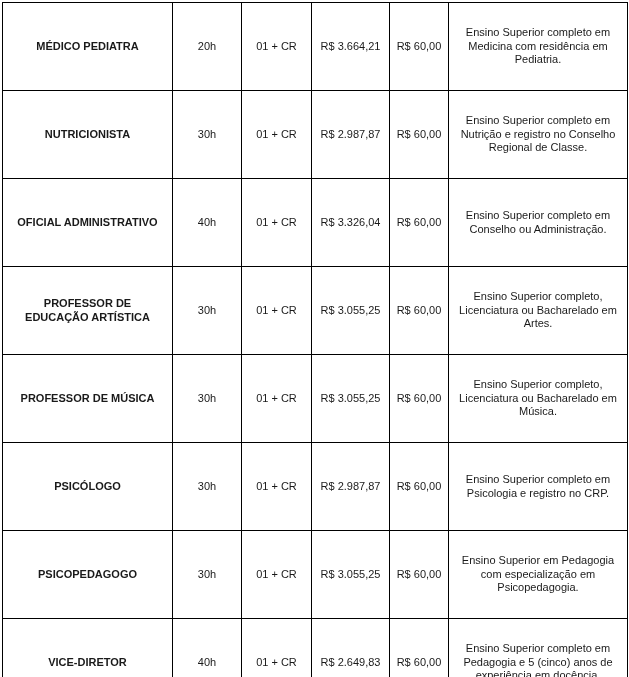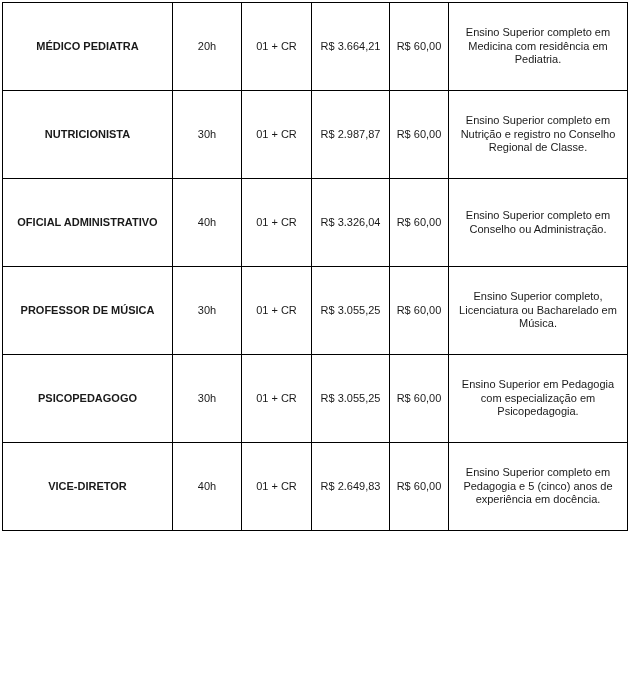--- a/index.html
+++ b/index.html
@@ -89,33 +89,49 @@
 
   <tr>
     <td class="c0">OFICIAL ADMINISTRATIVO</td>
     <td class="c1">40h</td>
     <td class="c2">01 + CR</td>
     <td class="c3">R$ 3.326,04</td>
     <td class="c4">R$ 60,00</td>
     <td class="c5">Ensino Superior completo em Conselho ou Administração.</td>
   </tr>
 
+  <tr>
+    <td class="c0">PROFESSOR DE EDUCAÇÃO ARTÍSTICA</td>
+    <td class="c1">30h</td>
+    <td class="c2">01 + CR</td>
+    <td class="c3">R$ 3.055,25</td>
+    <td class="c4">R$ 60,00</td>
+    <td class="c5">Ensino Superior completo, Licenciatura ou Bacharelado em Artes.</td>
+  </tr>
 
 
 
 
   <tr>
     <td class="c0">PROFESSOR DE MÚSICA</td>
     <td class="c1">30h</td>
     <td class="c2">01 + CR</td>
     <td class="c3">R$ 3.055,25</td>
     <td class="c4">R$ 60,00</td>
     <td class="c5">Ensino Superior completo, Licenciatura ou Bacharelado em Música.</td>
   </tr>
 
+  <tr>
+    <td class="c0">PSICÓLOGO</td>
+    <td class="c1">30h</td>
+    <td class="c2">01 + CR</td>
+    <td class="c3">R$ 2.987,87</td>
+    <td class="c4">R$ 60,00</td>
+    <td class="c5">Ensino Superior completo em Psicologia e registro no CRP.</td>
+  </tr>
 
   <tr>
     <td class="c0">PSICOPEDAGOGO</td>
     <td class="c1">30h</td>
     <td class="c2">01 + CR</td>
     <td class="c3">R$ 3.055,25</td>
     <td class="c4">R$ 60,00</td>
     <td class="c5">Ensino Superior em Pedagogia com especialização em Psicopedagogia.</td>
   </tr>
 

